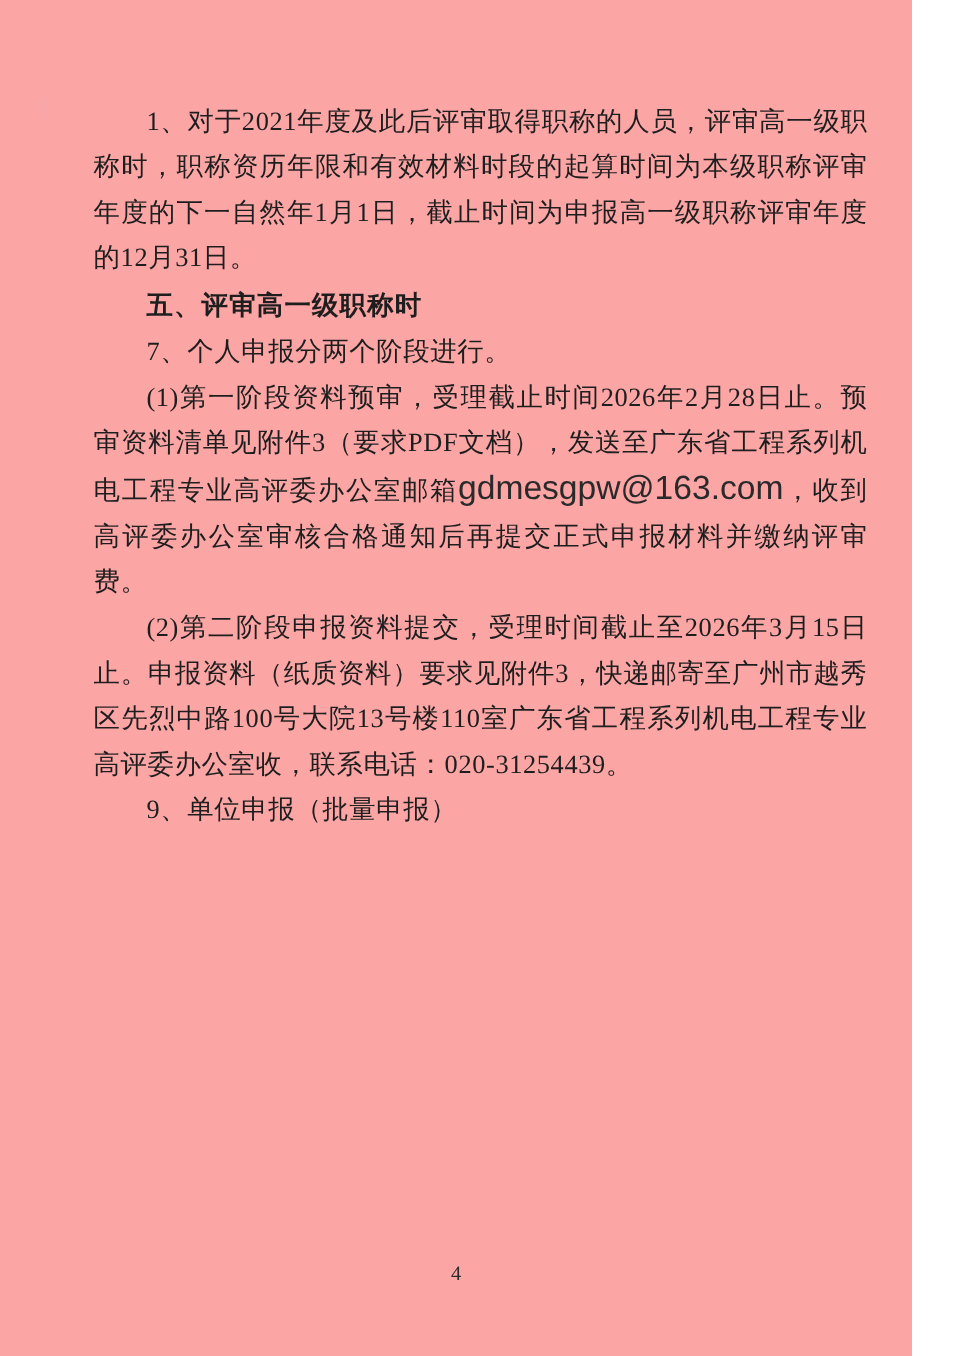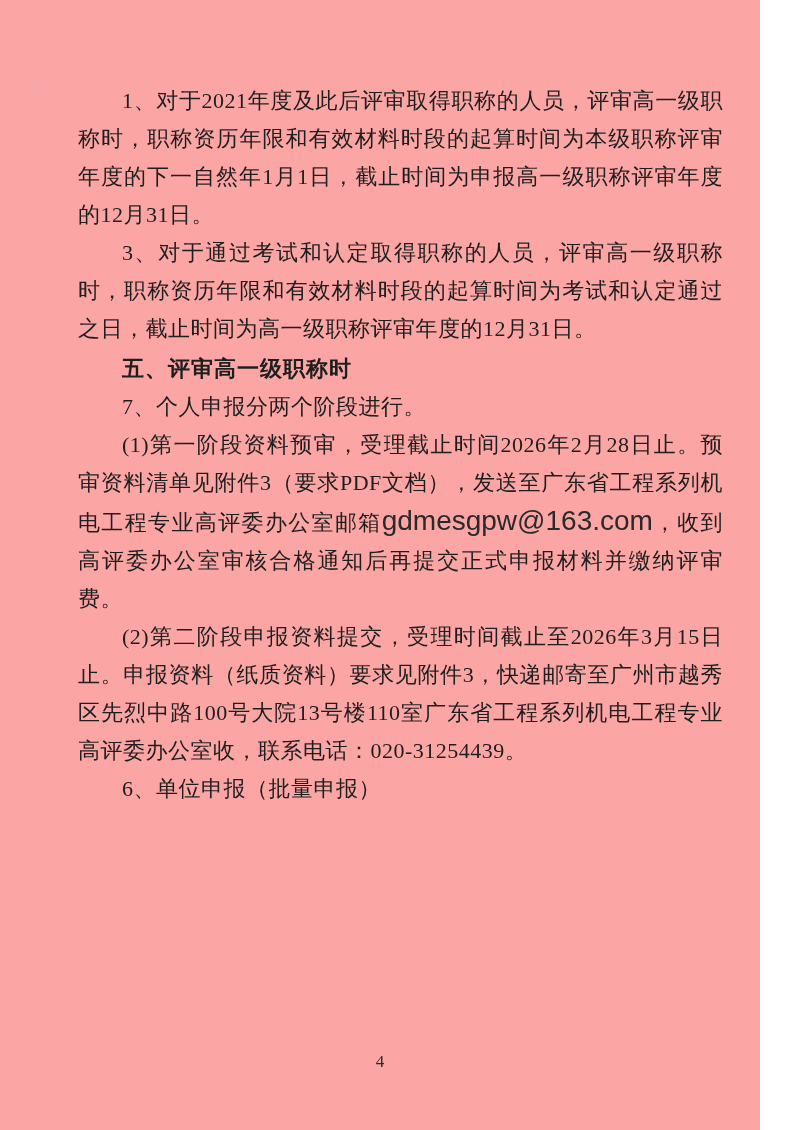--- a/index.html
+++ b/index.html
@@ -70,30 +70,29 @@
 
 <div class="page">
 
   <div class="scan-artifact"></div>
 
   <div class="doc-body">
 
     <p class="para">1、对于2021年度及此后评审取得职称的人员，评审高一级职称时，职称资历年限和有效材料时段的起算时间为本级职称评审年度的下一自然年1月1日，截止时间为申报高一级职称评审年度的12月31日。</p>
 
 
-    <p class="para">3、对于通过考试和认定取得职称的人员，评审高一级职称时，职称资历年限和有效材料时段的起算时间为考试和认定通过之日，截止时间为高一级职称评审年度的12月31日。</p>
 
     <p class="heading">五、评审高一级职称时</p>
 
     <p class="para">7、个人申报分两个阶段进行。</p>
 
     <p class="para"><span>(1)第一阶段资料预审，受理截止时间2026年2月28日止。预审资料清单见附件3（要求PDF文档），发送至广东省工程系列机电工程专业高评委办公室邮箱</span><span class="email">gdmesgpw@163.com</span><span>，收到高评委办公室审核合格通知后再提交正式申报材料并缴纳评审费。</span></p>
 
     <p class="para">(2)第二阶段申报资料提交，受理时间截止至2026年3月15日止。申报资料（纸质资料）要求见附件3，快递邮寄至广州市越秀区先烈中路100号大院13号楼110室广东省工程系列机电工程专业高评委办公室收，联系电话：020-31254439。</p>
 
-    <p class="para">6、单位申报（批量申报）</p>
+    <p class="para">9、单位申报（批量申报）</p>
 
 
   </div>
 
   <div class="page-number">4</div>
 
 </div>
 
 </body></html>

